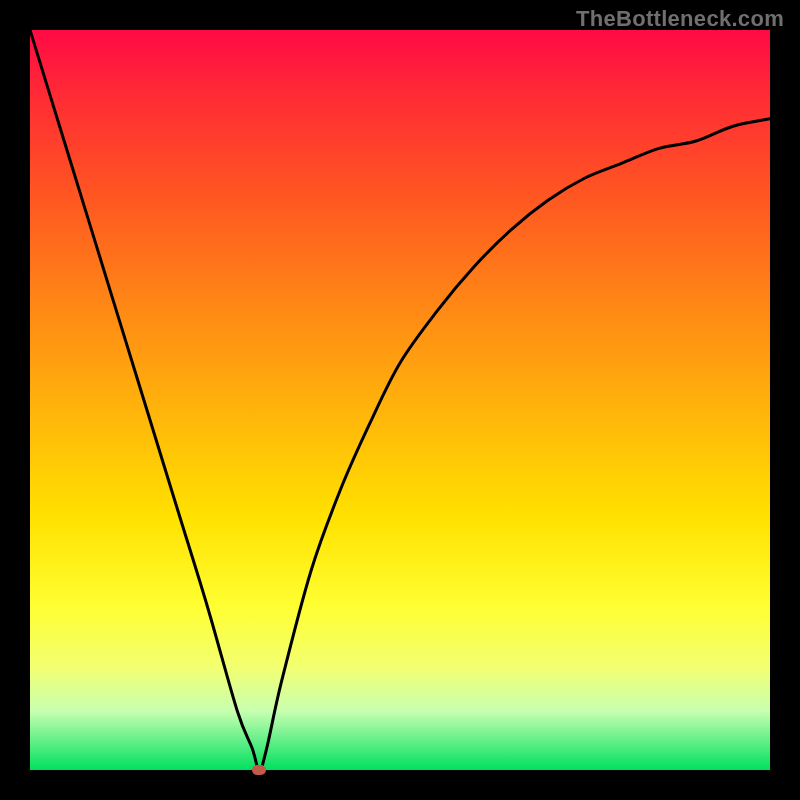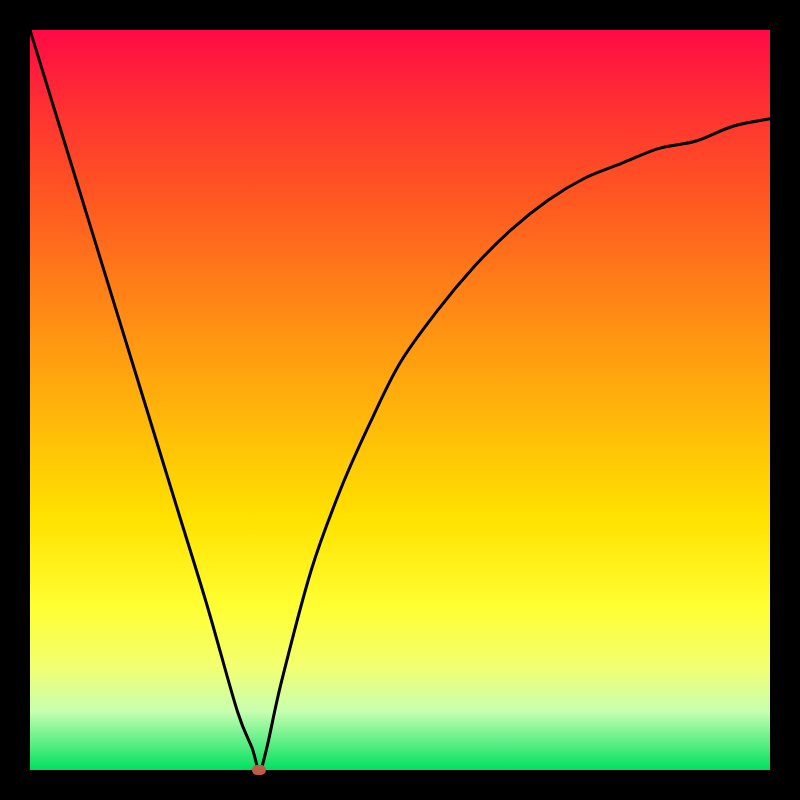--- a/index.html
+++ b/index.html
@@ -58,19 +58,20 @@
     height: 10px;
     border-radius: 5px;
     background: #c25a4a;
     transform: translate(-50%, -50%);
   }
 </style>
 </head>
 <body>
 
 <div class="frame">
+  <div class="watermark">TheBottleneck.com</div>
   <div class="plot-area">
     <svg class="curve" viewBox="0 0 740 740" preserveAspectRatio="none">
       <path id="curve-path" fill="none" stroke="#000000" stroke-width="3" stroke-linejoin="round" stroke-linecap="round" d="M 0 0 C 4.933333333333334 16.033333333333342, 19.733333333333334 64.13333333333338, 29.6 96.20000000000005 C 39.46666666666667 128.2666666666667, 49.333333333333336 160.33333333333331, 59.2 192.39999999999998 C 69.06666666666666 224.46666666666664, 78.93333333333334 256.53333333333336, 88.8 288.6 C 98.66666666666666 320.6666666666667, 108.53333333333333 352.73333333333335, 118.4 384.8 C 128.26666666666668 416.8666666666667, 138.13333333333333 448.93333333333334, 148 481 C 157.86666666666667 513.0666666666667, 167.73333333333332 543.9000000000001, 177.6 577.2 C 187.46666666666667 610.5, 199.8 657.3666666666667, 207.20000000000002 680.8 C 214.60000000000002 704.2333333333332, 218.3 707.9333333333333, 222 717.8 C 225.7 727.6666666666666, 226.93333333333334 740, 229.4 740 C 231.86666666666667 740, 233.10000000000002 732.5999999999999, 236.8 717.8 C 240.5 703, 244.20000000000002 680.8000000000001, 251.60000000000002 651.2 C 259 621.6, 271.3333333333333 572.2666666666668, 281.2 540.2 C 291.06666666666666 508.1333333333334, 300.93333333333334 483.4666666666667, 310.8 458.8 C 320.6666666666667 434.1333333333333, 330.53333333333336 413.16666666666674, 340.40000000000003 392.20000000000005 C 350.2666666666667 371.23333333333335, 358.9 351.49999999999994, 370 332.99999999999994 C 381.1 314.49999999999994, 394.66666666666674 297.23333333333335, 407.00000000000006 281.2 C 419.33333333333337 265.16666666666663, 431.6666666666667 250.36666666666662, 444 236.79999999999995 C 456.3333333333333 223.2333333333333, 468.6666666666667 210.90000000000006, 481 199.80000000000007 C 493.3333333333333 188.70000000000007, 505.6666666666667 178.8333333333333, 518 170.19999999999993 C 530.3333333333334 161.56666666666658, 542.6666666666666 154.16666666666666, 555 148 C 567.3333333333334 141.83333333333334, 579.6666666666666 138.13333333333338, 592 133.20000000000005 C 604.3333333333334 128.2666666666667, 616.6666666666666 122.09999999999998, 629 118.39999999999998 C 641.3333333333334 114.69999999999997, 653.6666666666666 114.69999999999999, 666 111 C 678.3333333333334 107.30000000000001, 690.6666666666666 99.90000000000005, 703 96.20000000000005 C 715.3333333333334 92.50000000000004, 733.8333333333334 90.0333333333333, 740 88.79999999999995"></path>
     </svg>
     <div id="min-marker" class="marker" style="left: 229.4px; top: 740px; background: rgb(194, 90, 74);"></div>
   </div>
 </div>
 
 </body></html>

